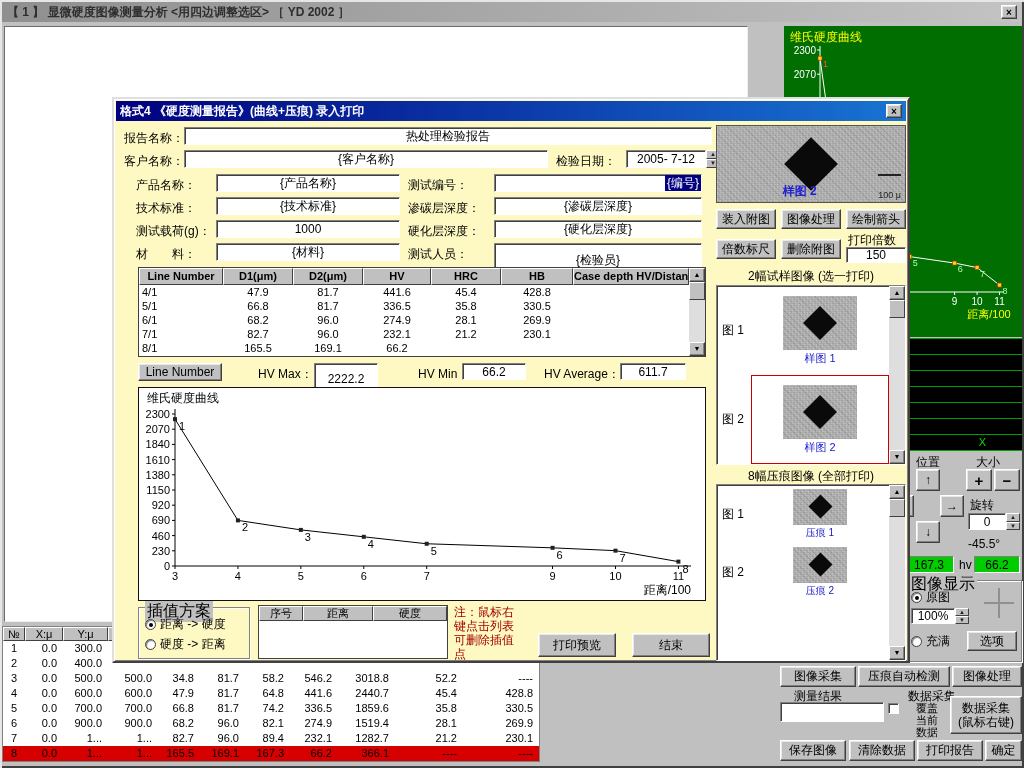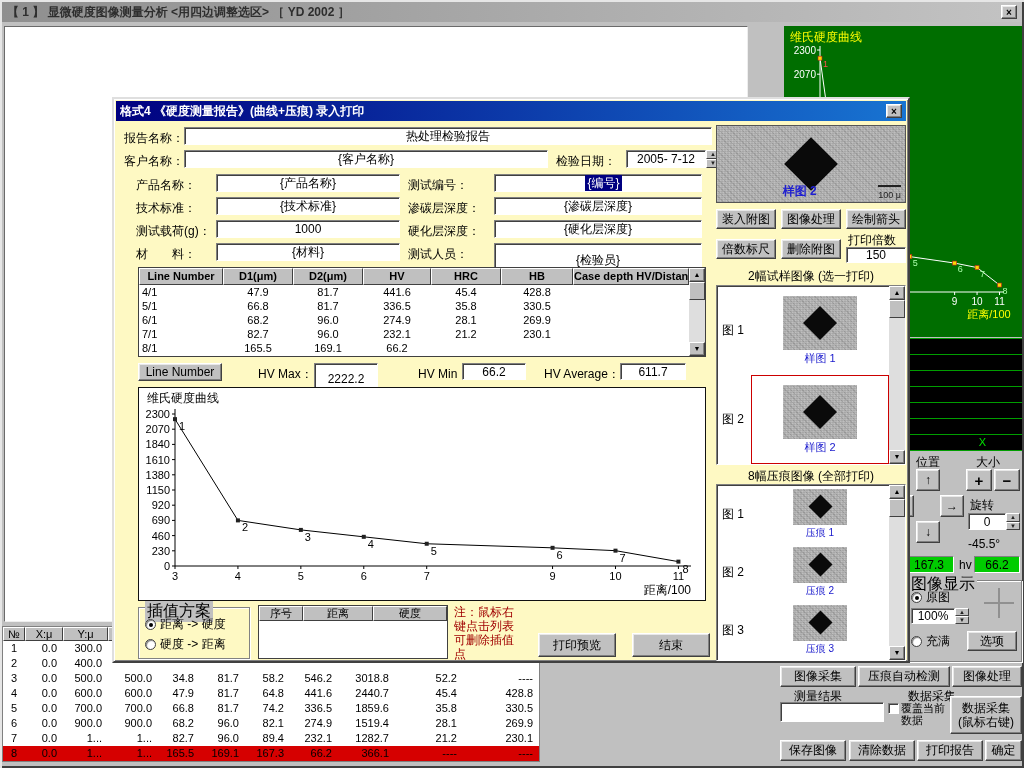--- a/index.html
+++ b/index.html
@@ -7,38 +7,38 @@
 body{font-family:"Liberation Sans",sans-serif;font-size:12px;color:#000;background:#c0c0c0;position:relative}
 svg text{font-family:"Liberation Sans",sans-serif}
 .abs{position:absolute}
 .screen{position:absolute;left:0;top:0;width:1024px;height:768px;background:#c0c0c0;box-shadow:inset 2px 2px 0 #e6e6e6,inset -2px -2px 0 #404040}
 .titlebar{position:absolute;left:2px;top:2px;width:1020px;height:20px;background:linear-gradient(90deg,#8f8f8f,#c3c3c3);display:flex;align-items:center;padding:0 5px;color:#2e2e2e;font-weight:bold}
 .tbtext{flex:1;font-size:12px;white-space:nowrap;overflow:hidden}
 .btn{background:#c0c0c0;border:1px solid;border-color:#fff #404040 #404040 #fff;box-shadow:inset -1px -1px 0 #808080,inset 1px 1px 0 #e8e8e8;display:flex;align-items:center;justify-content:center;font-size:12px;cursor:default;user-select:none;text-align:center}
 .btn.wrap span{white-space:normal;line-height:14px}
 .tbclose,.dclose{width:16px;height:14px;font-size:10px;font-weight:bold;color:#000}
 .field{background:#fff;border:1px solid;border-color:#808080 #fff #fff #808080;box-shadow:inset 1px 1px 0 #404040;display:flex;align-items:center;justify-content:center;font-size:12px;overflow:hidden;white-space:nowrap}
-.field.left{justify-content:center;padding-left:11px}
+.field.left{justify-content:flex-end;padding-left:11px}
 .selhl{background:#000080;color:#fff;padding:0 2px}
 .lbl{font-size:12px;white-space:nowrap}
 .spin{position:absolute;width:14px;display:flex;flex-direction:column}
 .spin>div{flex:1;background:#c0c0c0;border:1px solid;border-color:#fff #404040 #404040 #fff;font-size:6px;line-height:7px;text-align:center;color:#222;overflow:hidden}
 .workspace{background:#fff;border:1px solid;border-color:#6a6a6a #eee #eee #6a6a6a}
 .greenpanel{background:#006e00}
 .minititle{position:absolute;left:6px;top:3px;color:#ffff00;font-size:12px}
 .scanbox{background:#000;background-image:repeating-linear-gradient(180deg,rgba(0,185,0,.85) 0 1px,transparent 1px 16px)}
 .scanx{position:absolute;right:36px;bottom:3px;color:#00e000;font-size:11px}
 .greenval{background:#00cc00;border:1px solid;border-color:#808080 #fff #fff #808080;display:flex;align-items:center;justify-content:center;font-size:12px;color:#000}
 .group{position:absolute;border:1px solid #828282;box-shadow:inset 1px 1px 0 #fff,1px 1px 0 #fff}
 .gtitle{position:absolute;top:-7px;left:6px;background:#c0c0c0;font-size:16px;padding:0 2px;white-space:nowrap}
 .radrow{position:absolute;display:flex;align-items:center;font-size:12px;white-space:nowrap}
 .radio{width:11px;height:11px;border-radius:50%;background:#fff;border:1px solid #404040;box-shadow:inset 1px 1px 1px #808080;display:inline-block;margin-right:4px;position:relative;flex:none}
 .radio.on::after{content:"";position:absolute;left:3px;top:3px;width:4px;height:4px;border-radius:50%;background:#000}
 .checkbox{width:11px;height:11px;background:#fff;border:1px solid;border-color:#808080 #fff #fff #808080;box-shadow:inset 1px 1px 0 #404040;flex:none;margin-top:1px}
-.cblabel{font-size:11px;line-height:12px;margin-left:2px}
+.cblabel{font-size:11px;line-height:12px;margin-left:17px}
 .cross{width:32px;height:32px;position:relative}
 .cross::before{content:"";position:absolute;left:15px;top:1px;width:2px;height:30px;background:#909090}
 .cross::after{content:"";position:absolute;top:15px;left:1px;width:30px;height:2px;background:#909090}
 .big{font-size:15px;font-weight:bold}
 .dialog{background:#fef9c3;border:2px solid;border-color:#dfdfdf #404040 #404040 #dfdfdf;box-shadow:inset 1px 1px 0 #fff,inset -1px -1px 0 #808080;z-index:10}
 .dtitle{position:absolute;left:2px;top:2px;right:2px;height:20px;background:linear-gradient(90deg,#000080,#1874d2);color:#fff;font-weight:bold;display:flex;align-items:center;padding:0 4px;font-size:12px}
 .dtitle span{flex:1;white-space:nowrap;overflow:hidden}
 .dclose{margin-left:auto;flex:none}
 .dtablewrap{display:flex;border:1px solid #404040;background:#fff}
 .dtmain{flex:1;display:flex;flex-direction:column;overflow:hidden}
@@ -57,21 +57,21 @@
 .itable{display:flex;flex-direction:column;background:#fff;border:1px solid #404040}
 .ithead{display:flex;height:15px}
 .ith{background:#c0c0c0;border:1px solid;border-color:#fff #404040 #404040 #fff;font-size:11px;text-align:center;line-height:12px}
 .itbody{flex:1;background:#fff}
 .note{font-size:12px;line-height:14px;color:#a00000;word-break:break-all}
 .noise{background-color:#b4b4b4;background-image:repeating-linear-gradient(0deg,rgba(0,0,0,.07) 0 1px,transparent 1px 2px),repeating-linear-gradient(90deg,rgba(255,255,255,.14) 0 1px,transparent 1px 3px),repeating-linear-gradient(45deg,rgba(0,0,0,.1) 0 1px,transparent 1px 4px)}
 .diamond{background:#0a0a0a;transform:rotate(45deg)}
 .sampleimg{display:flex;align-items:center;justify-content:center;border:1px solid #555;position:relative}
 .dbig{width:38px;height:38px}
 .scap{position:absolute;bottom:2px;left:44%;transform:translateX(-50%);color:#2020d0;font-size:12px;font-weight:bold}
-.sscale{position:absolute;right:4px;bottom:2px;font-size:9px;color:#222;border-top:2px solid #222;padding-top:3px}
+.sscale{position:absolute;right:4px;bottom:2px;font-size:9px;color:#222;border-top:2px solid #222;padding-top:14px}
 .listtitle{font-size:12px;text-align:center;height:14px;line-height:14px;white-space:nowrap}
 .listbox{background:#fff;border:1px solid;border-color:#808080 #fff #fff #808080;box-shadow:inset 1px 1px 0 #404040;display:flex}
 .listitems{flex:1;overflow:hidden}
 .litem{display:flex;align-items:center}
 .list1 .litem{height:89px}
 .list2 .litem{height:58px}
 .lilabel{width:34px;padding-left:5px;font-size:12px;flex:none}
 .thumbcell{flex:1;height:100%;display:flex;flex-direction:column;align-items:center;justify-content:center}
 .thumbcell.sel{border:1px solid #cc0000}
 .thumb{display:flex;align-items:center;justify-content:center;flex:none}
@@ -665,29 +665,20 @@
           </div>
           <div class="litem">
             <div class="lilabel">图 2</div>
             <div class="thumbcell">
               <div class="thumb noise">
                 <div class="diamond"></div>
               </div>
               <div class="licap">压痕 2</div>
             </div>
           </div>
-          <div class="litem">
-            <div class="lilabel">图 3</div>
-            <div class="thumbcell">
-              <div class="thumb noise">
-                <div class="diamond"></div>
-              </div>
-              <div class="licap">压痕 3</div>
-            </div>
-          </div>
         </div>
       <div class="sb">
           <div class="sbbtn">▲</div>
           <div class="sbthumb"></div>
           <div class="sbfill"></div>
           <div class="sbbtn">▼</div>
         </div>
     </div>
   </div>
 

